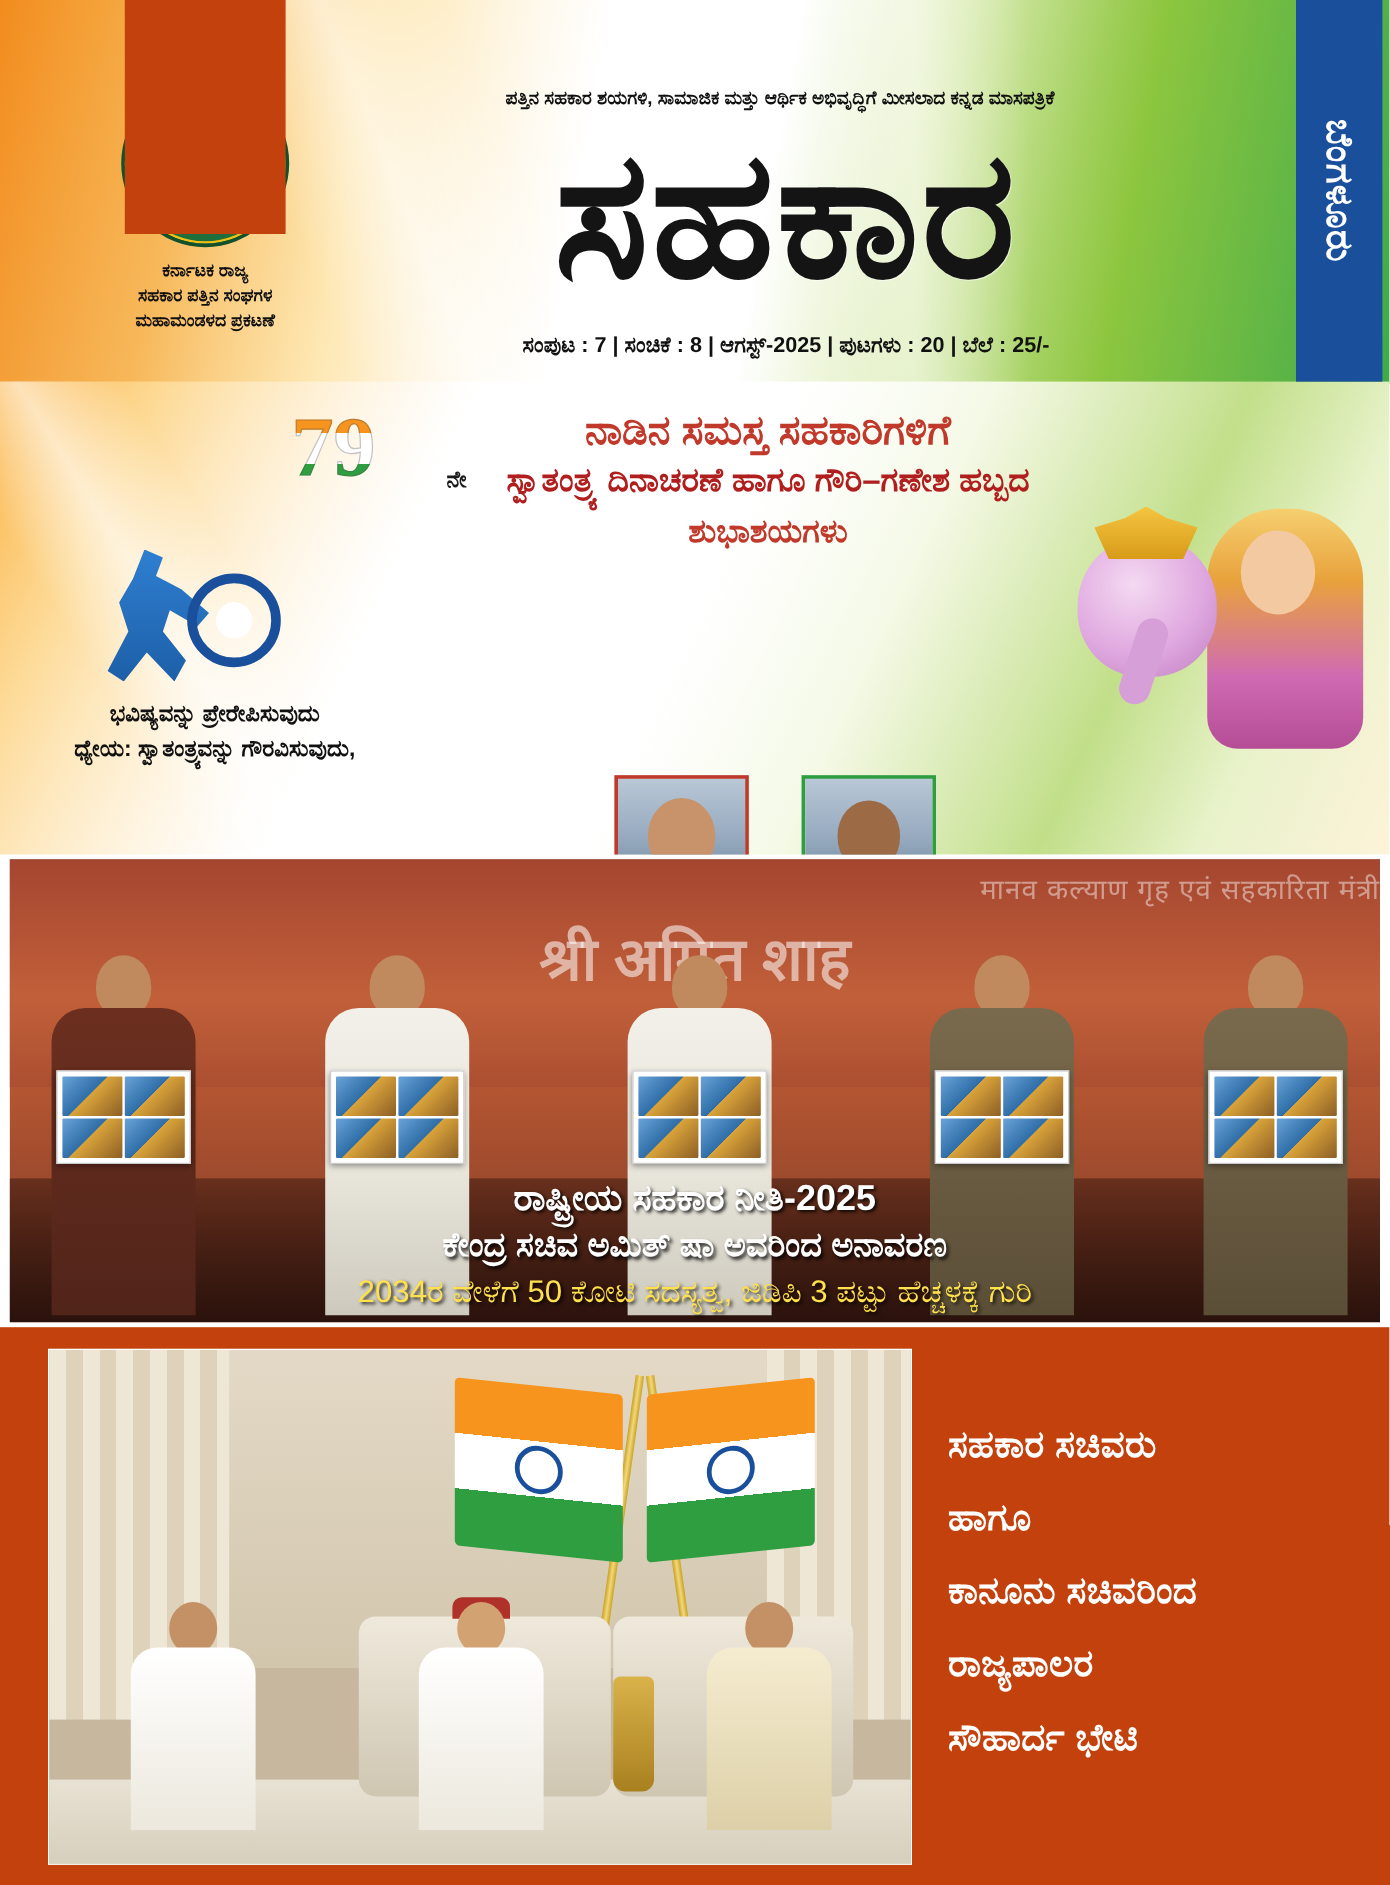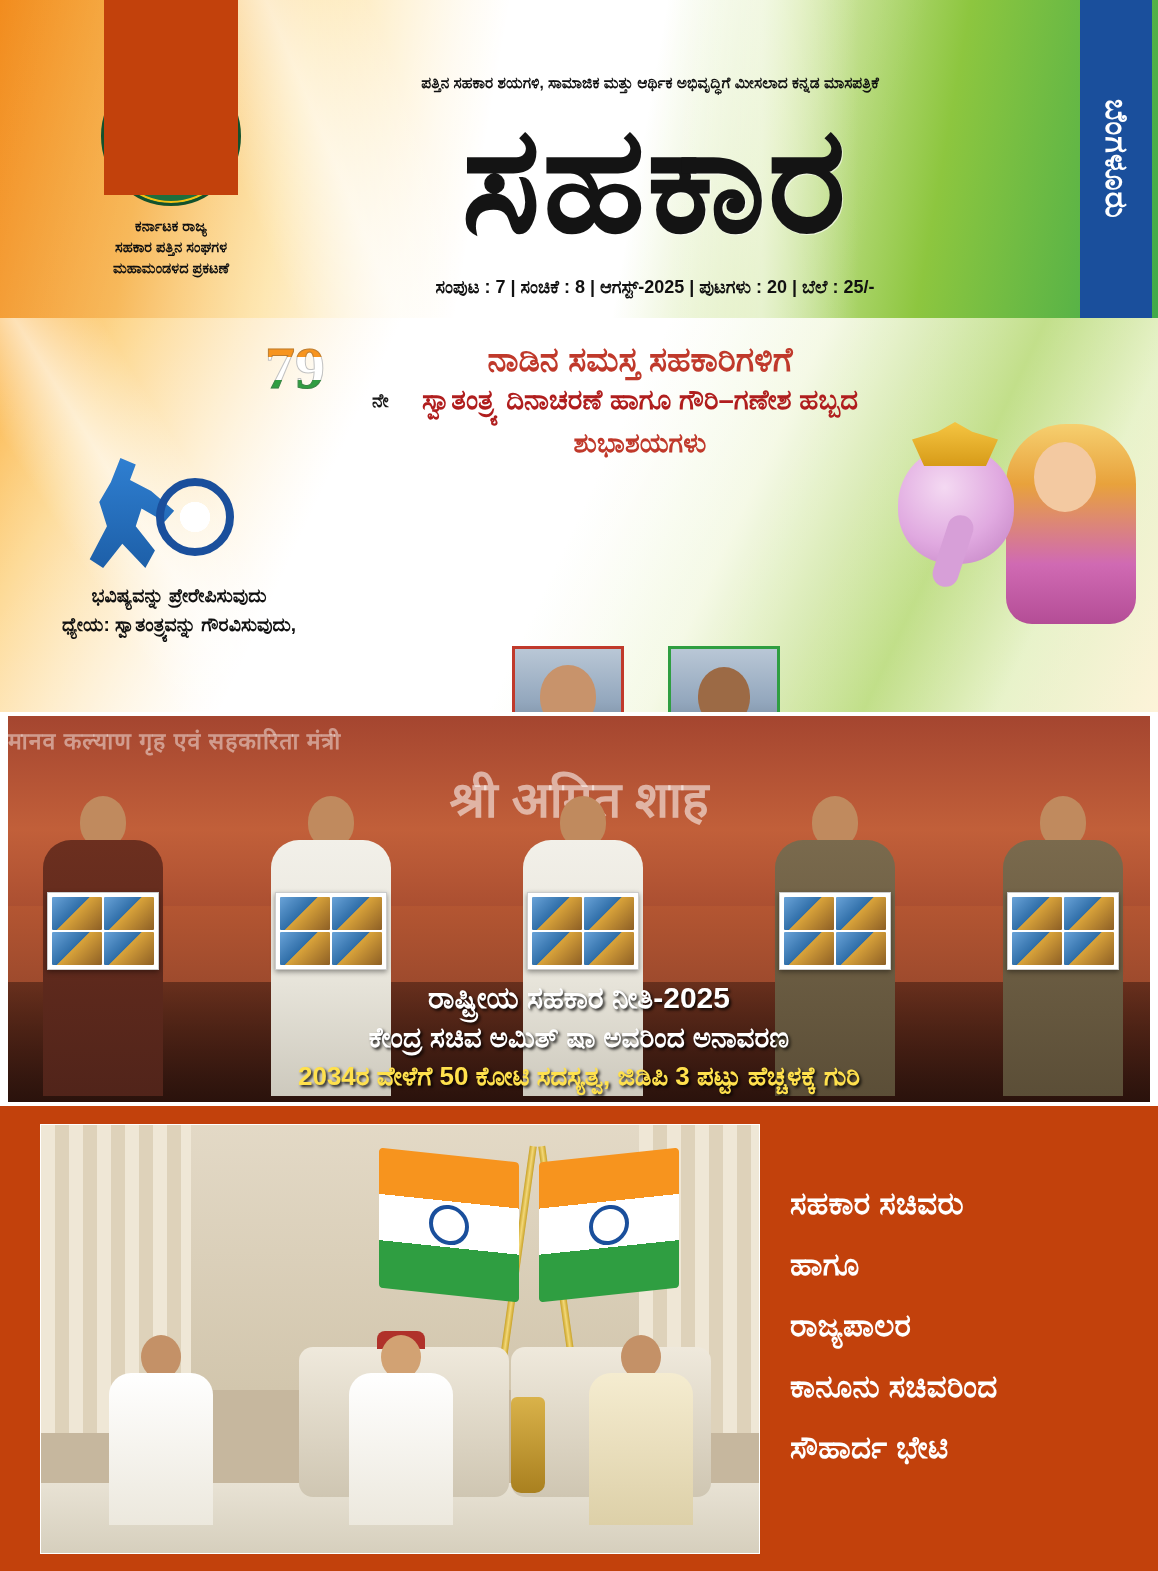--- a/index.html
+++ b/index.html
@@ -123,26 +123,25 @@
   }
   .greet-band:before {
     content:"";
     position:absolute; left:-10%; top:-30%; width:45%; height:180%;
     background: linear-gradient(70deg, rgba(255,255,255,0) 42%, rgba(255,255,255,.6) 52%, rgba(255,255,255,0) 62%);
     transform: rotate(-12deg);
   }
   .num79 {
     position: absolute; left: 243px; top: 16px;
     font-family: "Liberation Serif", serif;
-    font-size: 60px; font-weight: bold;
+    font-size: 70px; font-weight: bold;
     background: linear-gradient(180deg,#f7941e 0%, #f7941e 34%, #ffffff 34%, #ffffff 66%, #2f9e41 66%, #2f9e41 100%);
     -webkit-background-clip: text; background-clip: text; color: transparent;
     -webkit-text-stroke: 1px rgba(80,80,80,.35);
     z-index: 4;
-    margin-left: 22px;
   }
   .num79-suffix {
     position: absolute; left: 372px; top: 72px; font-size: 19px; font-weight: bold; color: #1a1a1a; z-index: 4;
   }
   .greet-l1 {
     position: absolute; left: 400px; top: 22px; width: 480px; text-align: center;
     font-size: 34px; font-weight: bold; color: #c0392b; z-index: 4;
   }
   .greet-l2 {
     position: absolute; left: 360px; top: 66px; width: 560px; text-align: center;
@@ -231,22 +230,22 @@
     background: linear-gradient(180deg, #8a3b2a 0%, #a8492f 18%, #be5b34 40%, #9d4a2d 70%, #6e3422 100%);
     overflow: hidden;
     border: 2px solid #ffffff;
   }
   .p1-banner {
     position: absolute; left: 0; top: 0; width: 100%; height: 190px;
     background: linear-gradient(180deg,#a64630 0%, #c2603a 60%, #ab4f31 100%);
     opacity: .95;
   }
   .p1-banner-txt {
-    position: absolute; left: 0; top: 8px; width: 100%; text-align: left;
-    color: rgba(255,255,255,.45); font-size: 23px; font-weight: bold; letter-spacing: 1px;
+    position: absolute; left: 0; top: 8px; width: 100%; text-align: right;
+    color: rgba(255,255,255,.45); font-size: 23px; font-weight: normal; letter-spacing: 1px;
   }
   .p1-banner-txt2 {
     position: absolute; left: 0; top: 48px; width: 100%; text-align: center;
     color: rgba(255,255,255,.55); font-size: 50px; font-weight: bold;
   }
   .p1-stage {
     position: absolute; left: 0; bottom: 0; width: 100%; height: 120px;
     background: linear-gradient(180deg, rgba(60,25,15,.55), rgba(30,12,8,.85));
   }
   .person {
@@ -281,21 +280,21 @@
   .person.p-c { left: 500px; }
   .person.p-d { left: 752px; }
   .person.p-e { left: 980px; }
 
   .p1-cap {
     position: absolute; left: 0; bottom: 10px; width: 100%; text-align: center;
     z-index: 4;
   }
   .p1-cap .l1 { font-size: 30px; font-weight: bold; color: #ffffff; text-shadow: 2px 2px 3px rgba(0,0,0,.85); margin-bottom: 6px; }
   .p1-cap .l2 { font-size: 28px; font-weight: bold; color: #ffffff; text-shadow: 2px 2px 3px rgba(0,0,0,.85); margin-bottom: 6px; }
-  .p1-cap .l3 { font-size: 26px; font-weight: bold; color: #ffe14d; text-shadow: 2px 2px 3px rgba(0,0,0,.85); }
+  .p1-cap .l3 { font-size: 26px; font-weight: normal; color: #ffe14d; text-shadow: 2px 2px 3px rgba(0,0,0,.85); }
 
   
   .bottom {
     position: absolute; left: 0; top: 1106px; width: 1158px; height: 465px;
     background: #c2410c;
   }
   .photo2 {
     position: absolute; left: 40px; top: 18px; width: 720px; height: 430px;
     background: linear-gradient(180deg,#cdbda4 0%, #bfae94 40%, #a99madc 100%);
     background-color: #c6b79e;
@@ -538,19 +537,19 @@
       </div>
       <div class="seated s3">
         <div class="h"></div>
         <div class="b"></div>
       </div>
     </div>
 
     <div class="headlines">
       <div>ಸಹಕಾರ ಸಚಿವರು</div>
       <div>ಹಾಗೂ</div>
+      <div>ಕಾನೂನು ಸಚಿವರಿಂದ</div>
       <div>ರಾಜ್ಯಪಾಲರ</div>
-      <div>ಕಾನೂನು ಸಚಿವರಿಂದ</div>
       <div>ಸೌಹಾರ್ದ ಭೇಟಿ</div>
     </div>
   </div>
 
 </div>
 
 </body></html>

